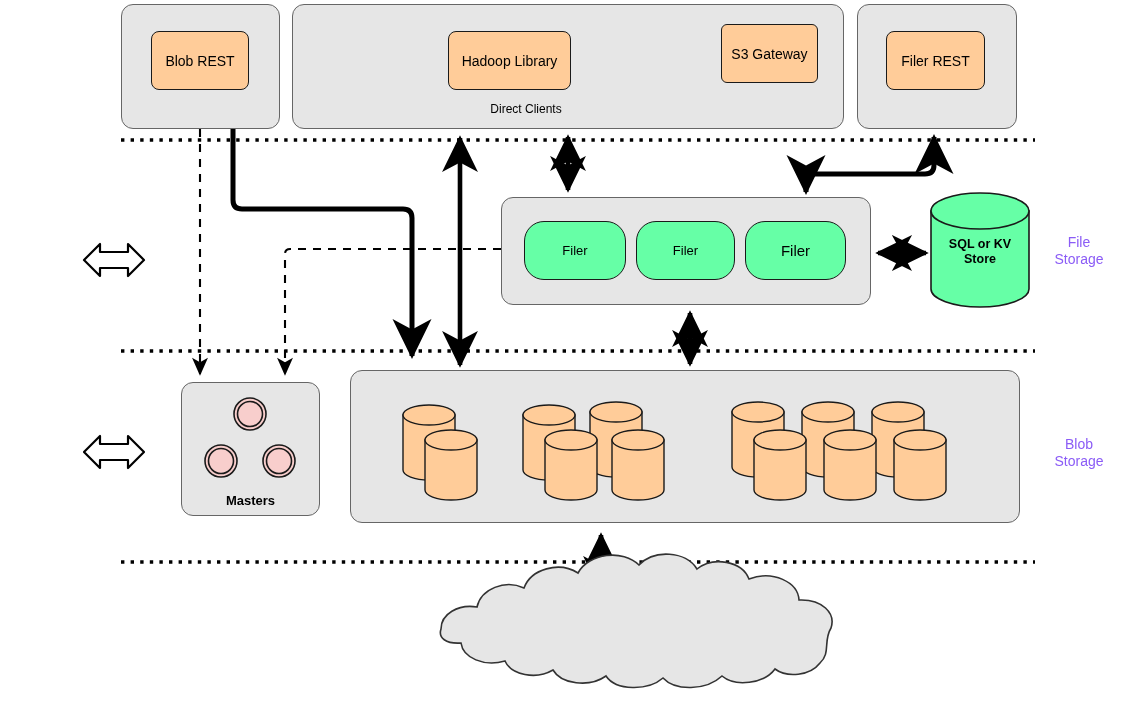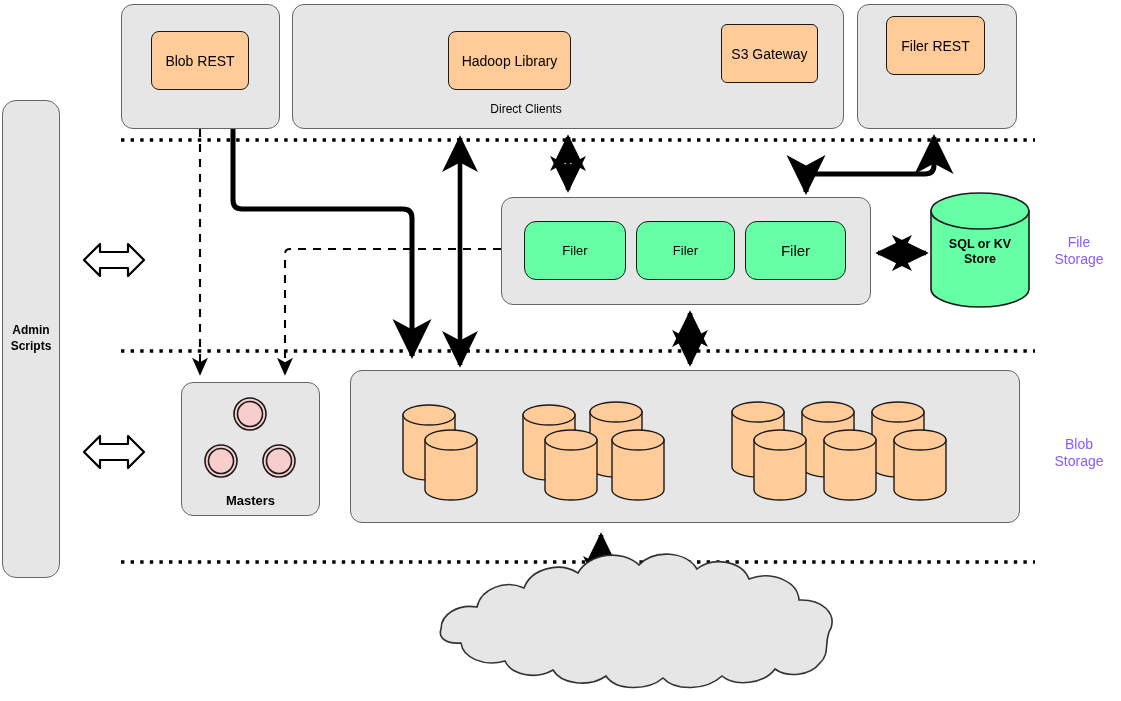--- a/index.html
+++ b/index.html
@@ -2,51 +2,49 @@
 <html><head>
 <meta charset="utf-8">
 <style>
   html,body{margin:0;padding:0;background:#ffffff;}
   #stage{position:relative;width:1121px;height:701px;background:#ffffff;
          font-family:"Liberation Sans","DejaVu Sans",sans-serif;overflow:hidden;}
   .abs{position:absolute;box-sizing:border-box;}
   .grp{background:#e6e6e6;border:1px solid #666;border-radius:12px;}
   .node{background:#ffcc99;border:1px solid #1a1a1a;border-radius:8px;
         display:flex;align-items:center;justify-content:center;color:#000;font-size:14px;}
-  .filer{background:#66ffa6;border:1px solid #1a1a1a;border-radius:12px;
+  .filer{background:#66ffa6;border:1px solid #1a1a1a;border-radius:20px;
          display:flex;align-items:center;justify-content:center;color:#000;font-size:13px;}
   .caption{display:flex;align-items:center;justify-content:center;color:#000;font-size:12px;}
   .side-label{display:flex;align-items:center;justify-content:center;color:#8b5cf6;font-size:14px;
               text-align:center;line-height:1.25;white-space:pre-line;}
   .vpanel{background:#e6e6e6;border:1px solid #666;border-radius:14px;
           display:flex;align-items:center;justify-content:center;
           font-size:12px;font-weight:bold;text-align:center;line-height:1.3;white-space:pre-line;}
   svg.layer{position:absolute;left:0;top:0;width:1121px;height:701px;pointer-events:none;}
   .cyl-label{position:absolute;width:100%;text-align:center;font-size:12px;color:#000;}
   .masters-cap{position:absolute;width:100%;text-align:center;font-size:13px;font-weight:bold;color:#000;}
   .cloud-cap{position:absolute;width:100%;text-align:center;font-size:14px;font-weight:bold;color:#000;}
 </style>
 </head>
 <body>
 
 <div id="stage">
 
-  <div class="abs vpanel" style="left:2px;top:100px;width:58px;height:478px;">Admin
-Scripts</div>
 
   <div class="abs grp" style="left:121px;top:4px;width:159px;height:125px;"></div>
   <div class="abs node" style="left:151px;top:31px;width:98px;height:59px;">Blob REST</div>
 
   <div class="abs grp" style="left:292px;top:4px;width:552px;height:125px;"></div>
   <div class="abs node" style="left:448px;top:31px;width:123px;height:59px;">Hadoop Library</div>
   <div class="abs node" style="left:721px;top:24px;width:97px;height:59px;border-radius:6px;">S3 Gateway</div>
   <div class="abs caption" style="left:292px;top:101px;width:468px;height:16px;">Direct Clients</div>
 
   <div class="abs grp" style="left:857px;top:4px;width:160px;height:125px;"></div>
-  <div class="abs node" style="left:886px;top:16px;width:99px;height:59px;">Filer REST</div>
+  <div class="abs node" style="left:886px;top:31px;width:99px;height:59px;">Filer REST</div>
 
   <div class="abs grp" style="left:501px;top:197px;width:370px;height:108px;"></div>
   <div class="abs filer" style="left:524px;top:221px;width:102px;height:59px;">Filer</div>
   <div class="abs filer" style="left:636px;top:221px;width:99px;height:59px;">Filer</div>
   <div class="abs filer" style="left:745px;top:221px;width:101px;height:59px;font-size:15px;">Filer</div>
 
   <div class="abs grp" style="left:181px;top:382px;width:139px;height:134px;"></div>
   <div class="masters-cap" style="left:181px;top:493px;width:139px;">Masters</div>
 
   <div class="abs grp" style="left:350px;top:370px;width:670px;height:153px;"></div>

